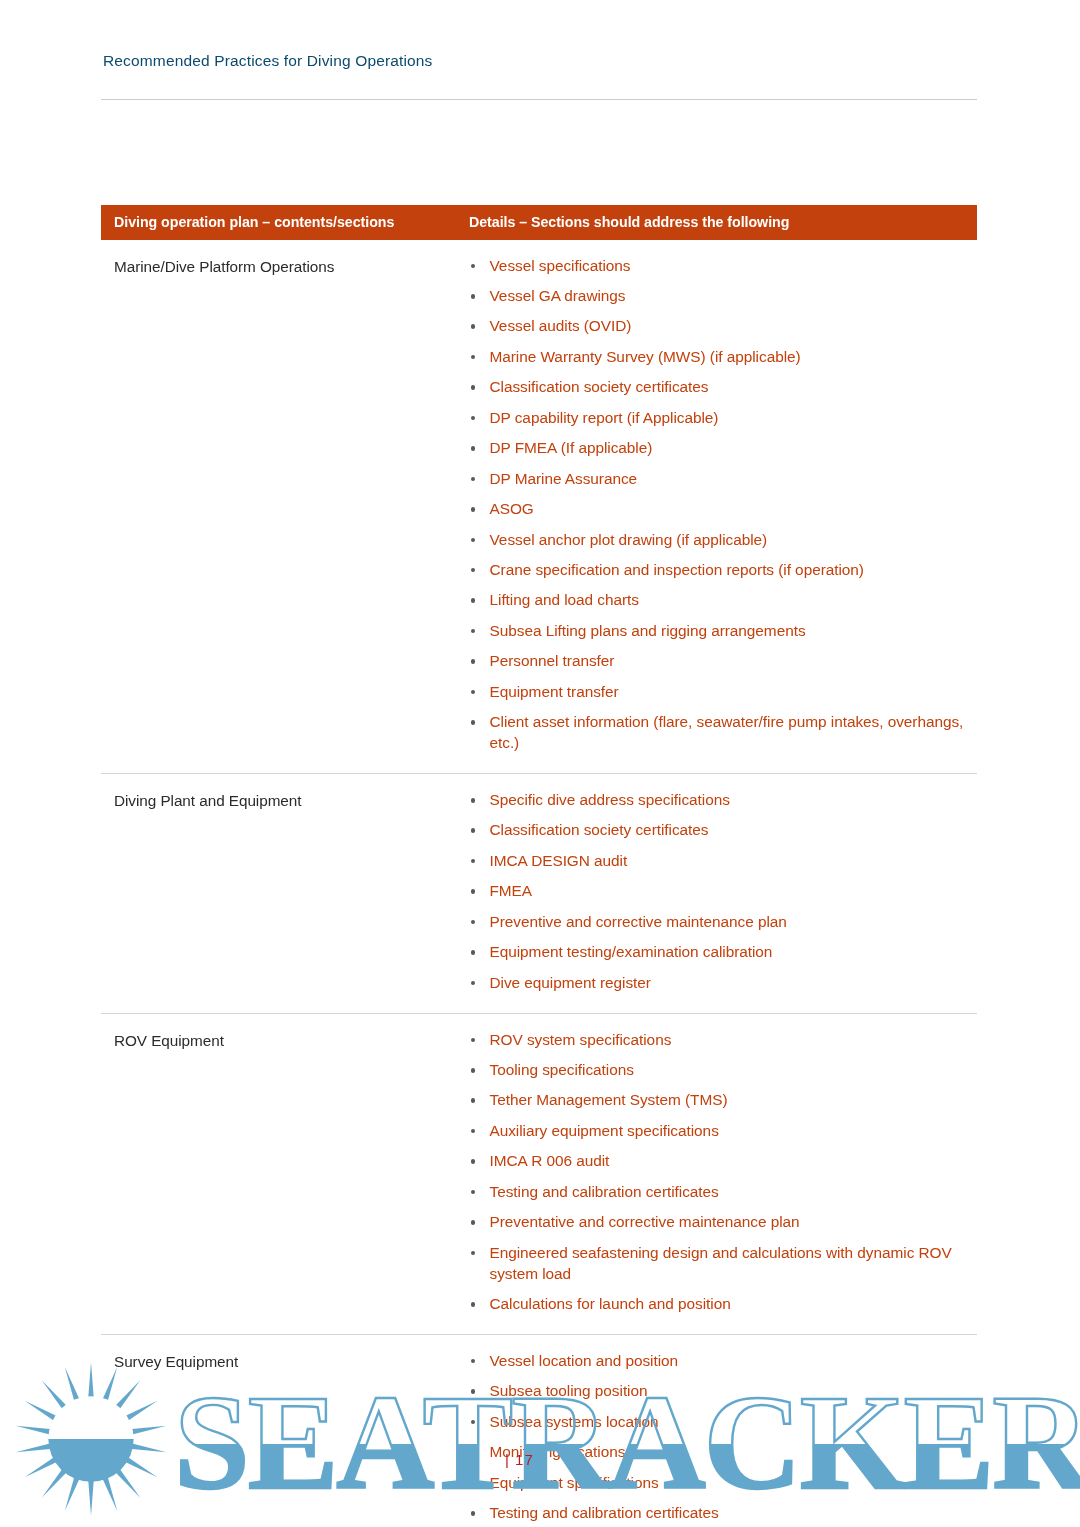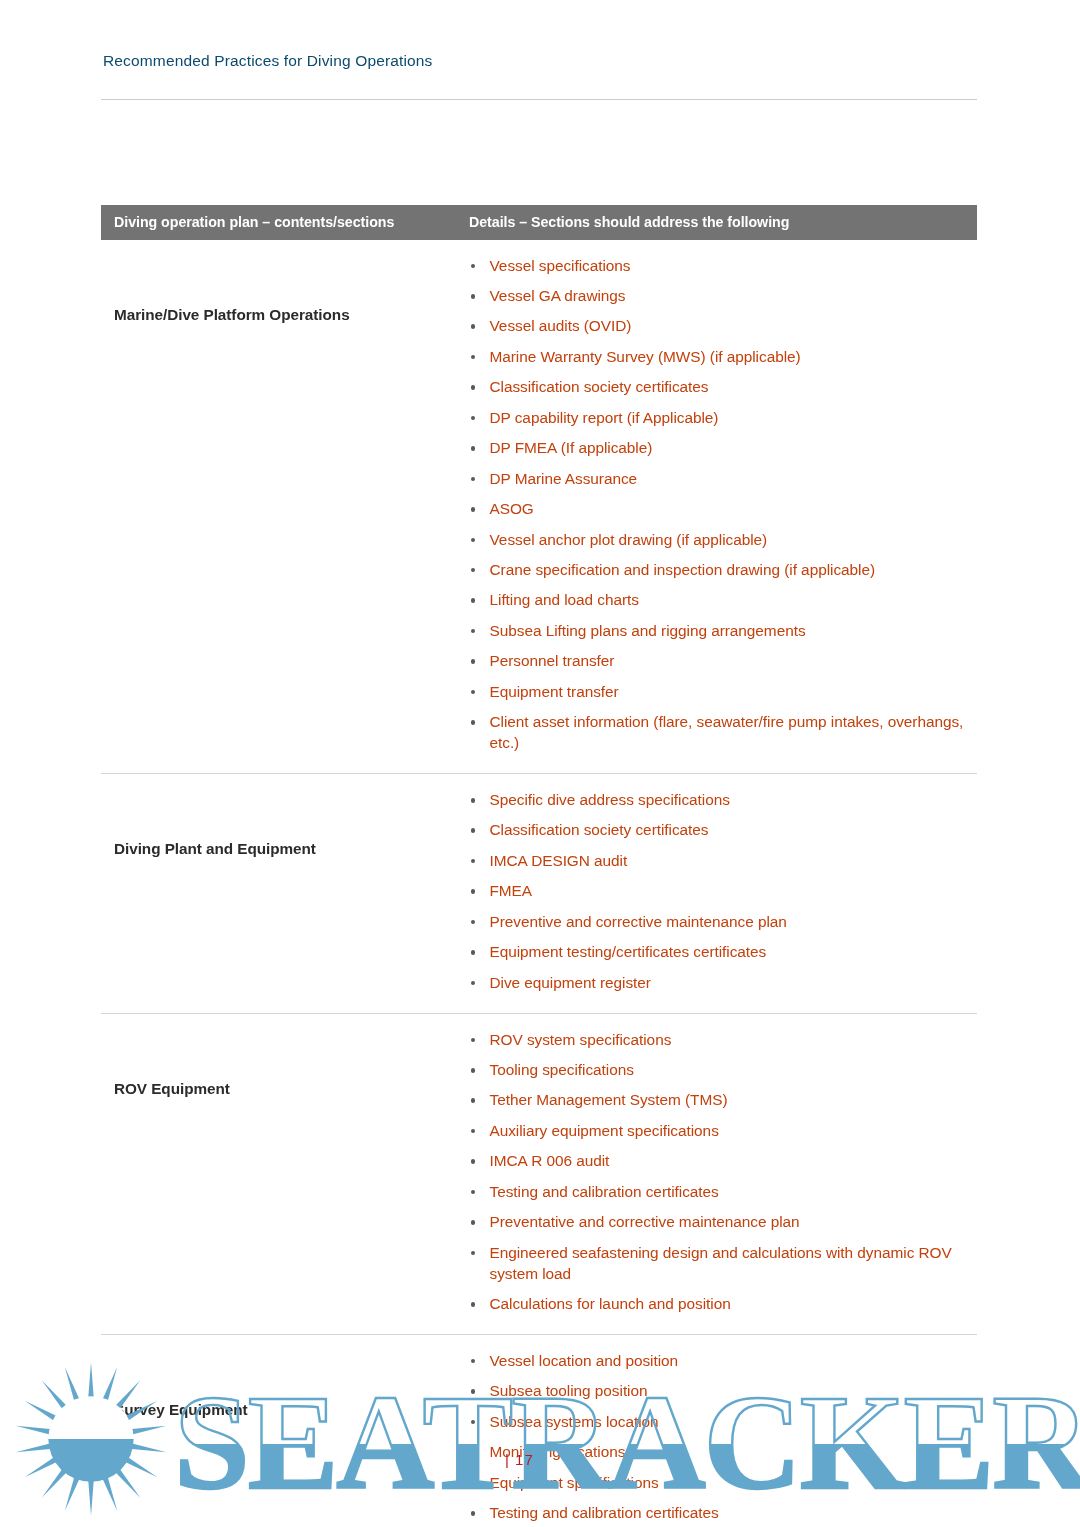--- a/index.html
+++ b/index.html
@@ -42,21 +42,21 @@
     left: 101px;
     top: 205px;
     width: 876px;
     border-collapse: collapse;
     table-layout: fixed;
   }
   .doc-table col.c1 { width: 357px; }
   .doc-table col.c2 { width: 519px; }
 
   .thead-row th {
-    background: #737373;
+    background: #c2410c;
     color: #ffffff;
     font-size: 15.3px;
     font-weight: bold;
     text-align: left;
     padding: 8px 0 9px 0;
     vertical-align: middle;
     letter-spacing: -0.05px;
     line-height: 1.15;
   }
   .thead-row th.h1 { padding-left: 13px; }
@@ -79,25 +79,24 @@
   .body-row > td.cell-left {
     padding: 17px 10px 20px 13px;
   }
   .body-row > td.cell-right {
     padding: 16px 8px 19px 9px;
     border-left: 1px solid transparent;
   }
 
   .section-title {
     font-size: 15.3px;
-    font-weight: bold;
+    font-weight: normal;
     color: #2b2b2b;
     letter-spacing: -0.05px;
     line-height: 1.25;
-    margin-top: 48px;
   }
 
   ul.detail-list {
     list-style: none;
     margin: 0;
     padding: 0;
   }
   ul.detail-list > li {
     position: relative;
     padding-left: 22px;
@@ -187,41 +186,41 @@
             <li>Vessel specifications</li>
             <li>Vessel GA drawings</li>
             <li>Vessel audits (OVID)</li>
             <li>Marine Warranty Survey (MWS) (if applicable)</li>
             <li>Classification society certificates</li>
             <li>DP capability report (if Applicable)</li>
             <li>DP FMEA (If applicable)</li>
             <li>DP Marine Assurance</li>
             <li>ASOG</li>
             <li>Vessel anchor plot drawing (if applicable)</li>
-            <li>Crane specification and inspection drawing (if applicable)</li>
+            <li>Crane specification and inspection reports (if operation)</li>
             <li>Lifting and load charts</li>
             <li>Subsea Lifting plans and rigging arrangements</li>
             <li>Personnel transfer</li>
             <li>Equipment transfer</li>
             <li>Client asset information (flare, seawater/fire pump intakes, overhangs, etc.)</li>
           </ul>
         </td>
       </tr>
       <tr class="body-row">
         <td class="cell-left">
           <div class="section-title">Diving Plant and Equipment</div>
         </td>
         <td class="cell-right">
           <ul class="detail-list">
             <li>Specific dive address specifications</li>
             <li>Classification society certificates</li>
             <li>IMCA DESIGN audit</li>
             <li>FMEA</li>
             <li>Preventive and corrective maintenance plan</li>
-            <li>Equipment testing/certificates certificates</li>
+            <li>Equipment testing/examination calibration</li>
             <li>Dive equipment register</li>
           </ul>
         </td>
       </tr>
       <tr class="body-row">
         <td class="cell-left">
           <div class="section-title">ROV Equipment</div>
         </td>
         <td class="cell-right">
           <ul class="detail-list">

